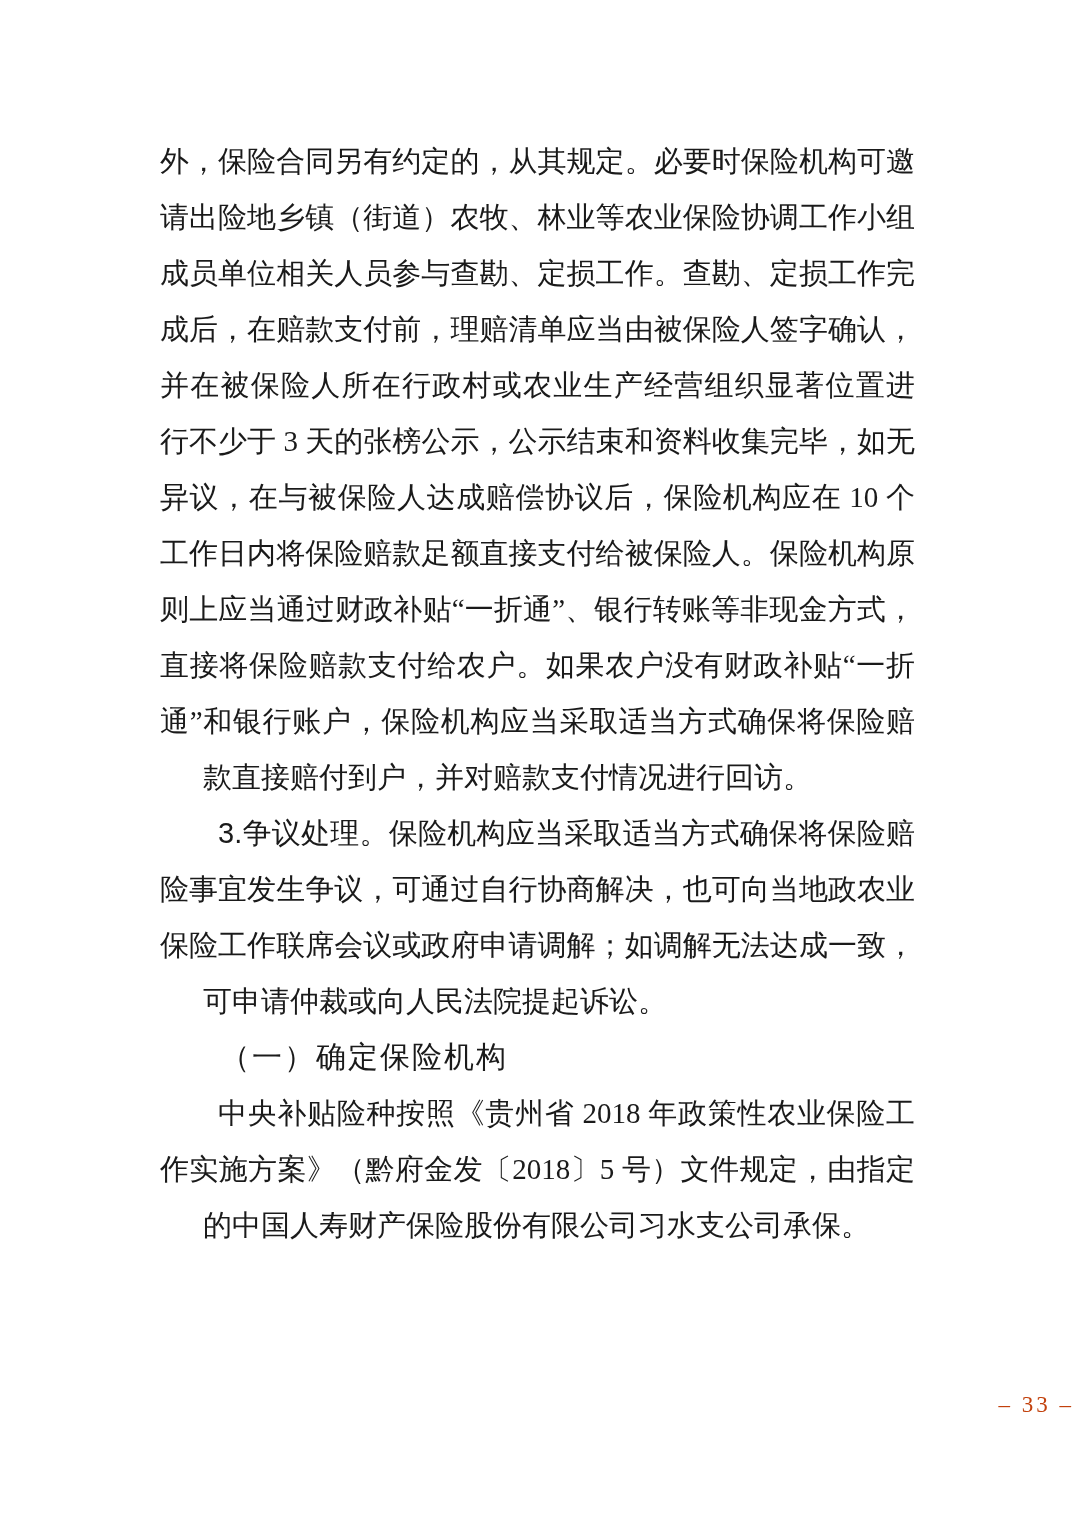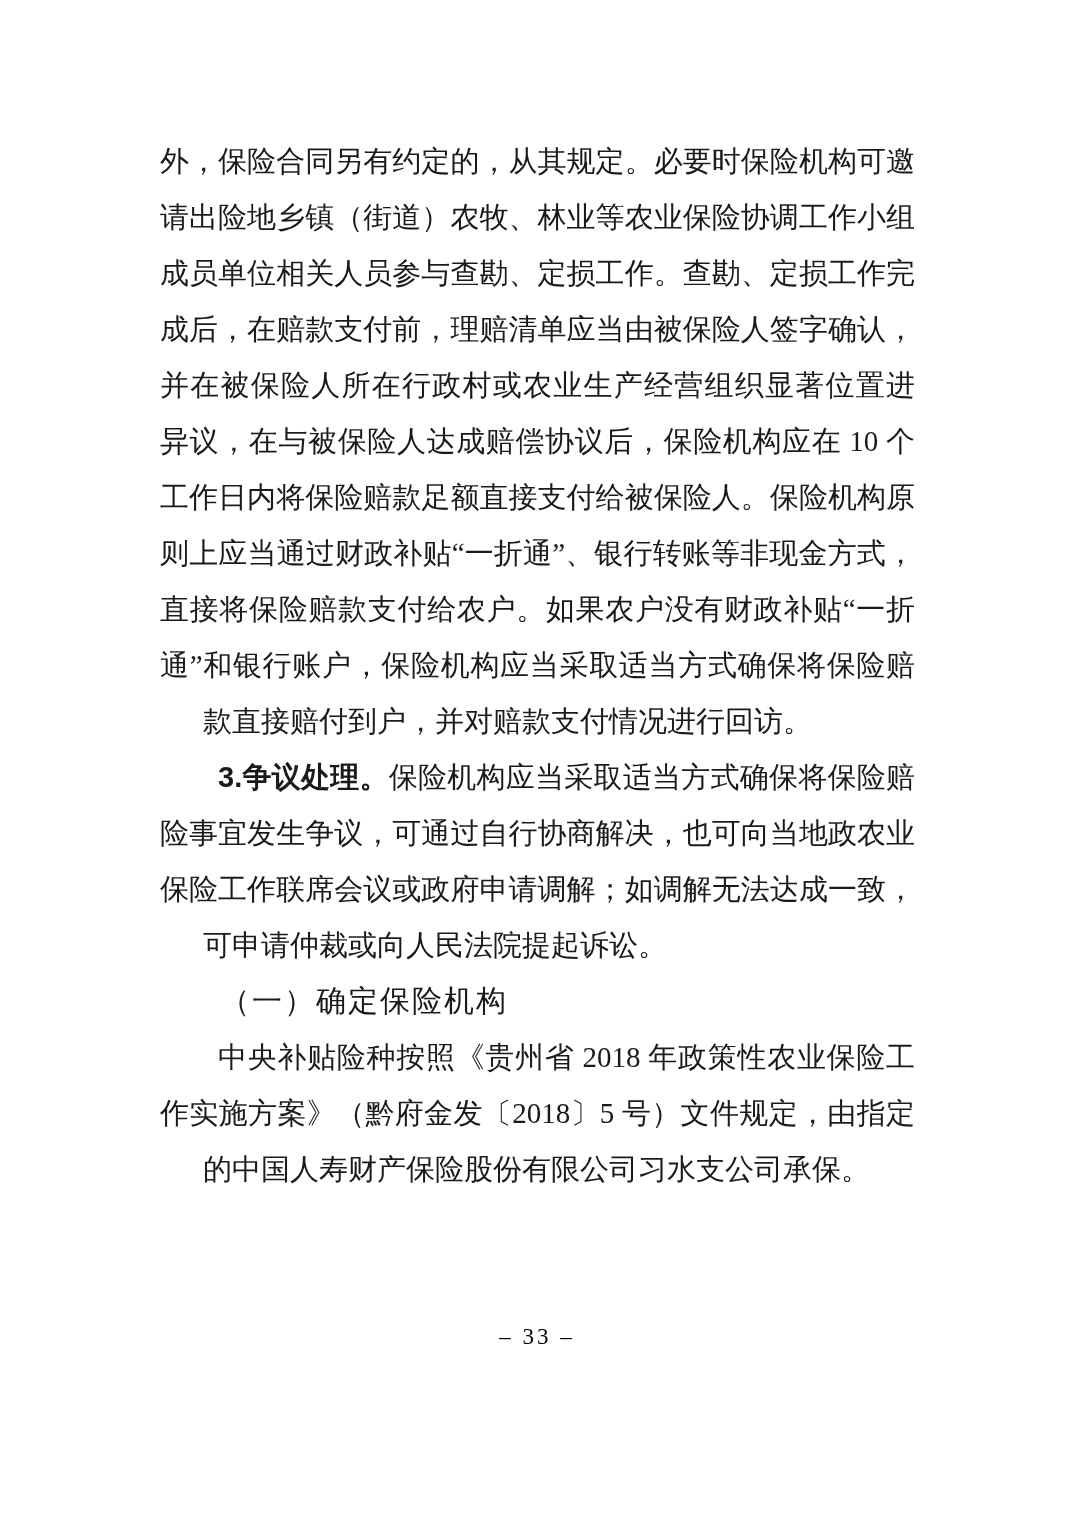--- a/index.html
+++ b/index.html
@@ -47,43 +47,44 @@
   }
   .line.subheading {
     font-size: 30px;
     text-align: left;
     text-align-last: left;
     text-indent: 60px;
     letter-spacing: 2px;
   }
   .bold-run {
     font-family: "Liberation Sans", "DejaVu Sans", sans-serif;
-    font-weight: bold;
+    font-weight: normal;
   }
   .footer {
     position: absolute;
     left: 0;
     right: 0;
-    top: 1324px;
-    text-align: center;
+    top: 1392px;
+    text-align: right;
     font-size: 23px;
     letter-spacing: 3px;
-    color: #000000;
+    color: #c2410c;
   }
 </style>
 </head>
 <body>
 
 <div class="page">
   <div class="content">
     <div class="line">外，保险合同另有约定的，从其规定。必要时保险机构可邀</div>
     <div class="line">请出险地乡镇（街道）农牧、林业等农业保险协调工作小组</div>
     <div class="line">成员单位相关人员参与查勘、定损工作。查勘、定损工作完</div>
     <div class="line">成后，在赔款支付前，理赔清单应当由被保险人签字确认，</div>
     <div class="line">并在被保险人所在行政村或农业生产经营组织显著位置进</div>
+    <div class="line">行不少于 3 天的张榜公示，公示结束和资料收集完毕，如无</div>
     <div class="line">异议，在与被保险人达成赔偿协议后，保险机构应在 10 个</div>
     <div class="line">工作日内将保险赔款足额直接支付给被保险人。保险机构原</div>
     <div class="line">则上应当通过财政补贴“一折通”、银行转账等非现金方式，</div>
     <div class="line">直接将保险赔款支付给农户。如果农户没有财政补贴“一折</div>
     <div class="line">通”和银行账户，保险机构应当采取适当方式确保将保险赔</div>
     <div class="line last">款直接赔付到户，并对赔款支付情况进行回访。</div>
     <div class="line ind">
       <span class="bold-run">3.争议处理。</span><span>保险机构应当采取适当方式确保将保险赔</span>
     </div>
     <div class="line">险事宜发生争议，可通过自行协商解决，也可向当地政农业</div>

